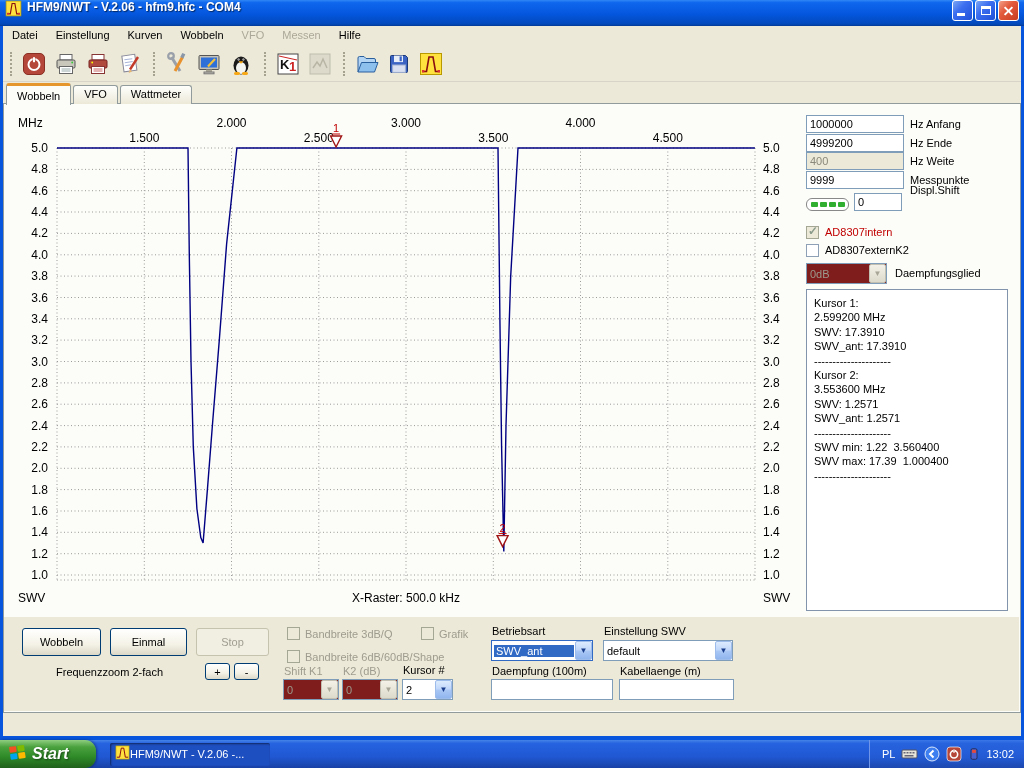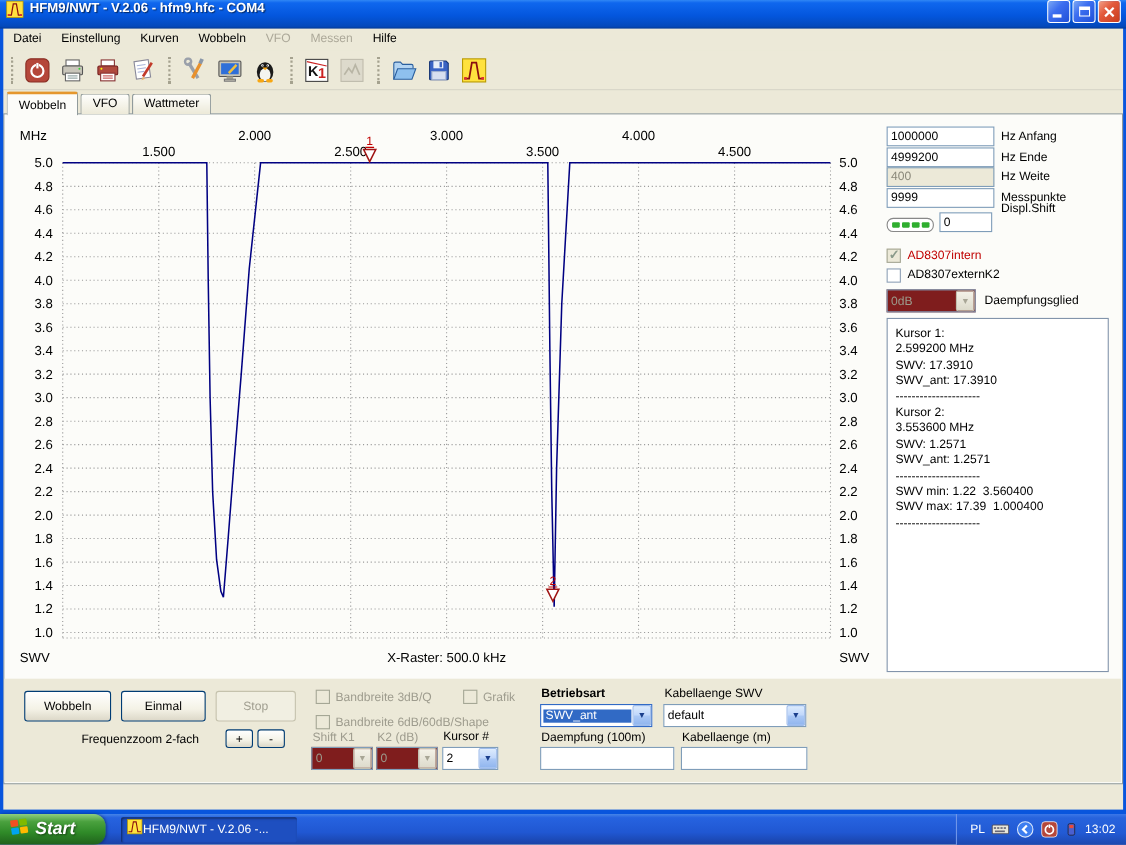--- a/index.html
+++ b/index.html
@@ -389,21 +389,21 @@
 ---------------------
 SWV min: 1.22  3.560400
 SWV max: 17.39  1.000400
 ---------------------</div>
   </div>
 
   <div class="controls-bar">
     <button class="xp-button" style="left:18px;top:11px;width:79px;height:28px;">Wobbeln</button>
     <button class="xp-button" style="left:106px;top:11px;width:77px;height:28px;">Einmal</button>
     <button class="xp-button dis" style="left:192px;top:11px;width:73px;height:28px;">Stop</button>
-    <span class="ctl-label" style="left:48px;top:49px;padding-left:22px;">Frequenzzoom 2-fach</span>
+    <span class="ctl-label" style="left:30px;top:49px;padding-left:22px;">Frequenzzoom 2-fach</span>
     <button class="xp-button" style="left:201px;top:46px;width:25px;height:17px;">+</button>
     <button class="xp-button" style="left:230px;top:46px;width:25px;height:17px;">-</button>
 
     <span class="xp-checkbox dis" style="position:absolute;left:283px;top:10px;"></span>
     <span class="ctl-label gray" style="left:301px;top:11px;">Bandbreite 3dB/Q</span>
     <span class="xp-checkbox dis" style="position:absolute;left:417px;top:10px;"></span>
     <span class="ctl-label gray" style="left:435px;top:11px;">Grafik</span>
     <span class="xp-checkbox dis" style="position:absolute;left:283px;top:33px;"></span>
     <span class="ctl-label gray" style="left:301px;top:34px;">Bandbreite 6dB/60dB/Shape</span>
 
@@ -416,26 +416,26 @@
     </div>
     <div class="xp-select dis" style="left:338px;top:62px;width:56px;">
       <span class="sel-text">0</span>
       <span class="sel-btn">▼</span>
     </div>
     <div class="xp-select" style="left:398px;top:62px;width:51px;">
       <span class="sel-text">2</span>
       <span class="sel-btn">▼</span>
     </div>
 
-    <span class="ctl-label" style="left:488px;top:8px;font-weight:bold;">Betriebsart</span>
+    <span class="ctl-label" style="left:488px;top:8px;">Betriebsart</span>
     <div class="xp-select" style="left:487px;top:23px;width:102px;border-color:#316ac5;">
       <span class="sel-text hl">SWV_ant</span>
       <span class="sel-btn">▼</span>
     </div>
-    <span class="ctl-label" style="left:600px;top:8px;">Kabellaenge SWV</span>
+    <span class="ctl-label" style="left:600px;top:8px;">Einstellung SWV</span>
     <div class="xp-select" style="left:599px;top:23px;width:130px;">
       <span class="sel-text">default</span>
       <span class="sel-btn">▼</span>
     </div>
     <span class="ctl-label" style="left:488px;top:48px;">Daempfung (100m)</span>
     <input class="xp-input" style="left: 487px; top: 62px; width: 122px; height: 21px;" value="">
     <span class="ctl-label" style="left:616px;top:48px;">Kabellaenge (m)</span>
     <input class="xp-input" style="left: 615px; top: 62px; width: 115px; height: 21px;" value="">
   </div>
 

